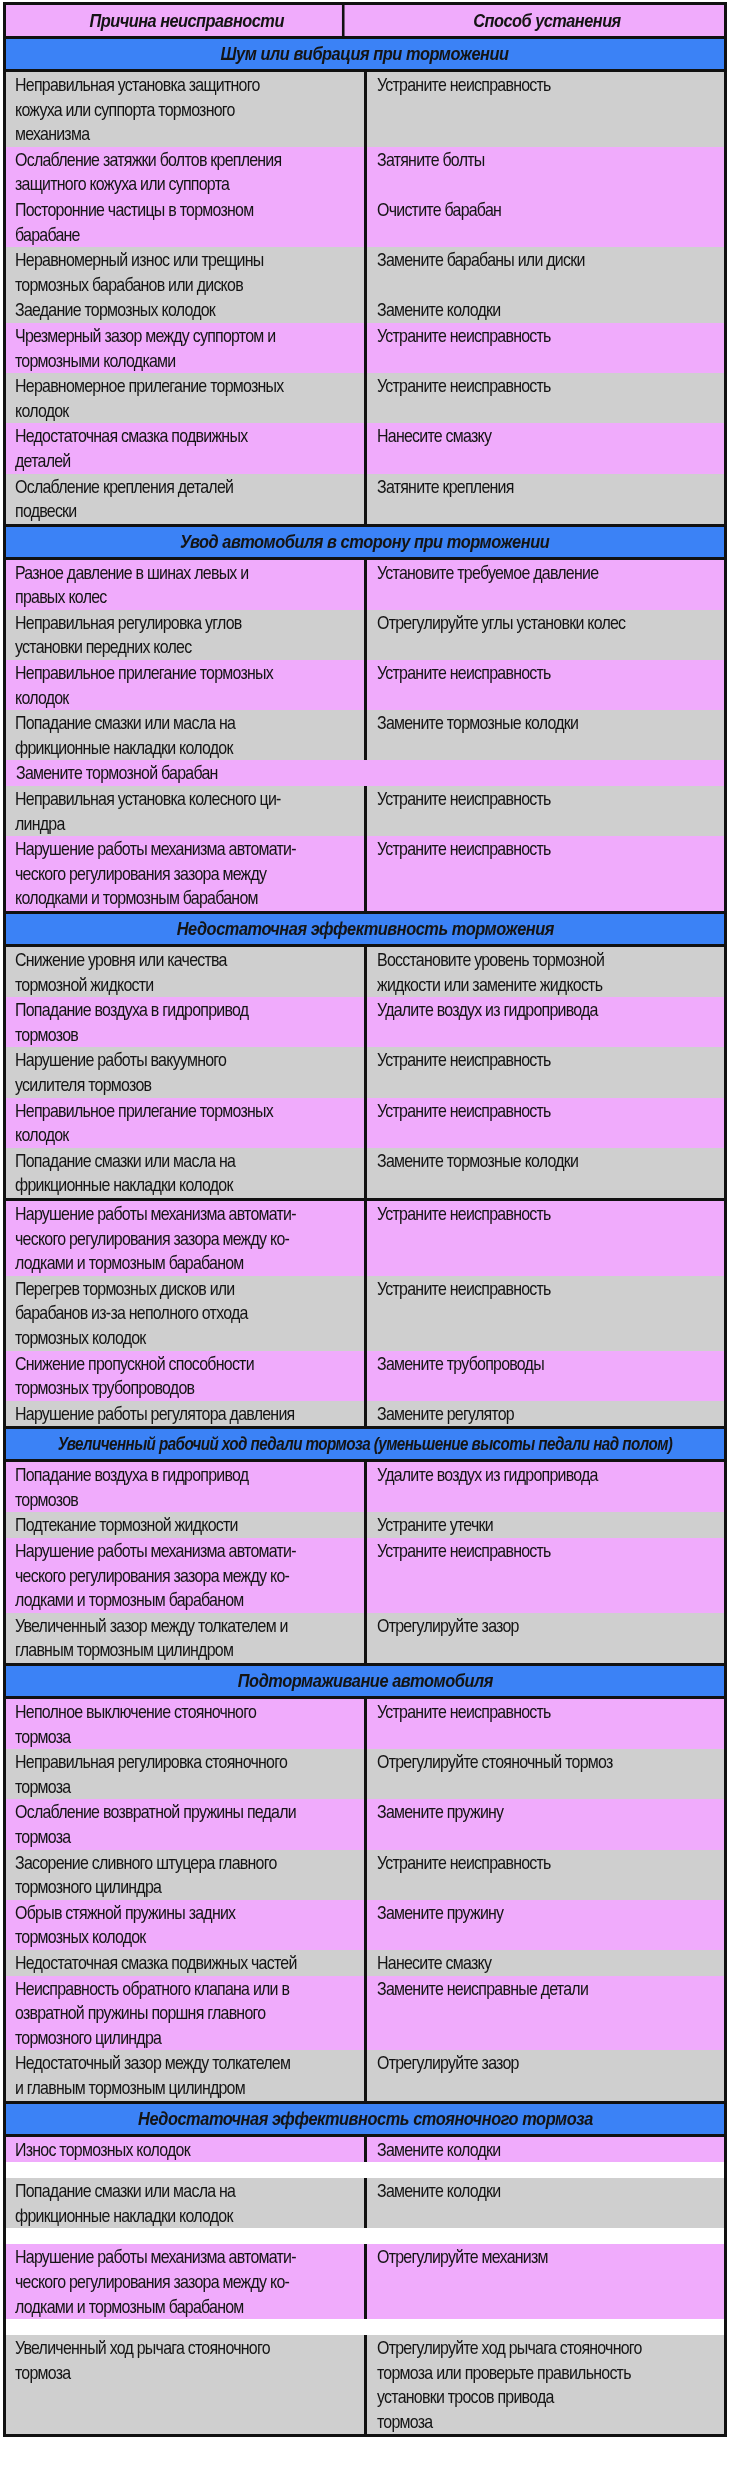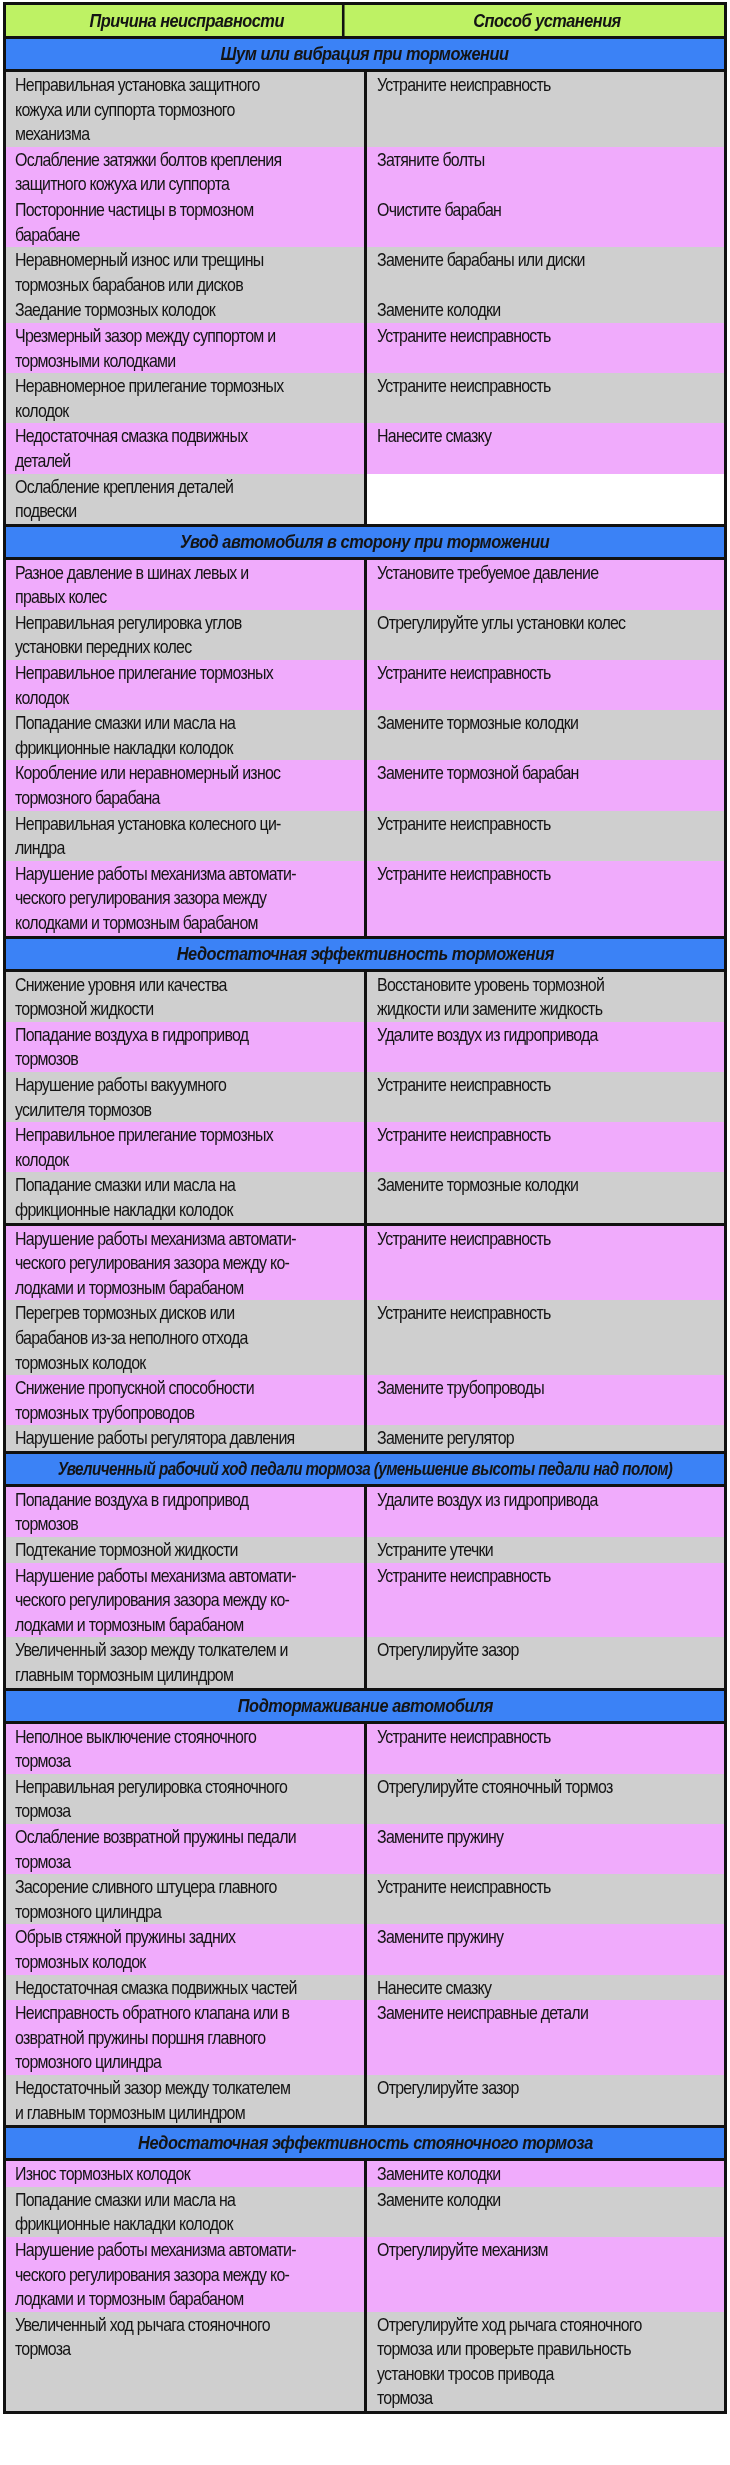--- a/index.html
+++ b/index.html
@@ -9,21 +9,21 @@
     margin: 2px 3px 0 3px;
     border: 3px solid #111;
     box-sizing: border-box;
     font-family: "Liberation Sans", sans-serif;
     color: #141414;
   }
   .hdr {
     display: flex;
     height: 31px;
     border-bottom: 3px solid #111;
-    background: #bef264;
+    background: #f0abfc;
   }
   .hdr div {
     flex: 0 0 auto;
     display: flex; align-items: center; justify-content: center;
     font-style: italic; font-weight: bold;
     font-size: 19px; letter-spacing: -0.6px;
     transform: scaleX(0.86);
   }
   .hdr .c1 { width: 361px; border-right: 3px solid #111; }
   .hdr .c2 { flex: 1; }
@@ -32,21 +32,21 @@
     display: flex; align-items: center; justify-content: center;
     background: #3b82f6;
     border-bottom: 3px solid #111;
     font-style: italic; font-weight: bold;
     font-size: 19px; letter-spacing: -0.5px;
     white-space: nowrap;
   }
   .sec span { display: inline-block; transform: scaleX(0.86); }
   .sec.long span { transform: scaleX(0.80); letter-spacing: -0.7px; }
   .rows { display: flex; flex-direction: column; border-bottom: 3px solid #111; }
-  .rows.last { border-bottom: none; }
+  .rows.last { border-bottom: none; gap: 16px; }
   .row { display: flex; }
   .row .cause, .row .fix {
     box-sizing: border-box;
     padding: 1px 0 0 9px;
     font-size: 19px;
     line-height: 24.6px;
     letter-spacing: -0.9px;
     white-space: pre-line;
   }
   .row .cause { width: 361px; border-right: 3px solid #111; }
@@ -104,20 +104,21 @@
           <div class="fix"><span class="inner">Устраните неисправность</span></div>
         </div>
         <div class="row light">
           <div class="cause"><span class="inner">Недостаточная смазка подвижных
 деталей</span></div>
           <div class="fix"><span class="inner">Нанесите смазку</span></div>
         </div>
         <div class="row dark">
           <div class="cause"><span class="inner">Ослабление крепления деталей
 подвески</span></div>
+          <div class="fix"><span class="inner">Затяните крепления</span></div>
         </div>
       </div>
       <div class="sec">
         <span>Увод автомобиля в сторону при торможении</span>
       </div>
       <div class="rows">
         <div class="row light">
           <div class="cause"><span class="inner">Разное давление в шинах левых и
 правых колес</span></div>
           <div class="fix"><span class="inner">Установите требуемое давление</span></div>
@@ -131,22 +132,20 @@
           <div class="cause"><span class="inner">Неправильное прилегание тормозных
 колодок</span></div>
           <div class="fix"><span class="inner">Устраните неисправность</span></div>
         </div>
         <div class="row dark">
           <div class="cause"><span class="inner">Попадание смазки или масла на
 фрикционные накладки колодок</span></div>
           <div class="fix"><span class="inner">Замените тормозные колодки</span></div>
         </div>
         <div class="row light">
-          <div class="cause"><span class="inner">Коробление или неравномерный износ
-тормозного барабана</span></div>
           <div class="fix"><span class="inner">Замените тормозной барабан</span></div>
         </div>
         <div class="row dark">
           <div class="cause"><span class="inner">Неправильная установка колесного ци-
 линдра</span></div>
           <div class="fix"><span class="inner">Устраните неисправность</span></div>
         </div>
         <div class="row light">
           <div class="cause"><span class="inner">Нарушение работы механизма автомати-
 ческого регулирования зазора между

